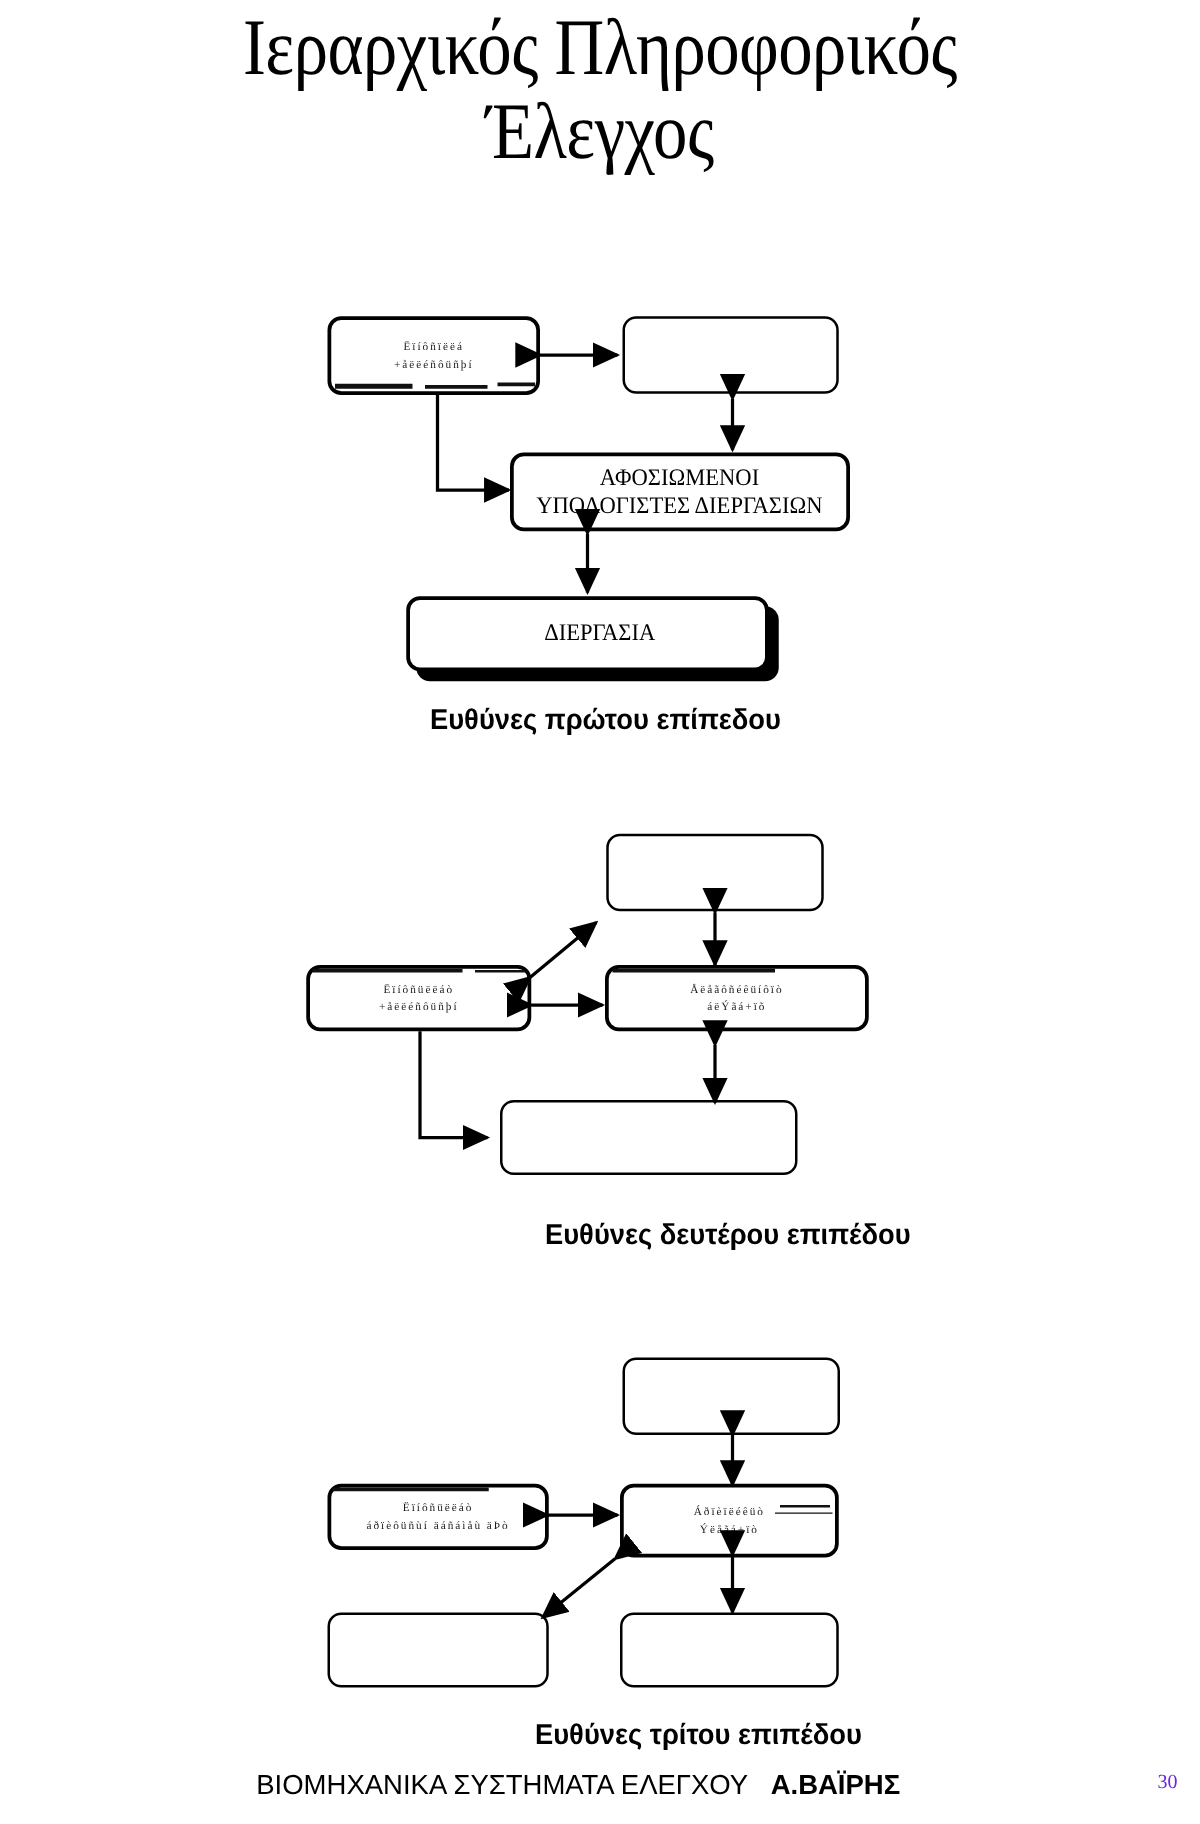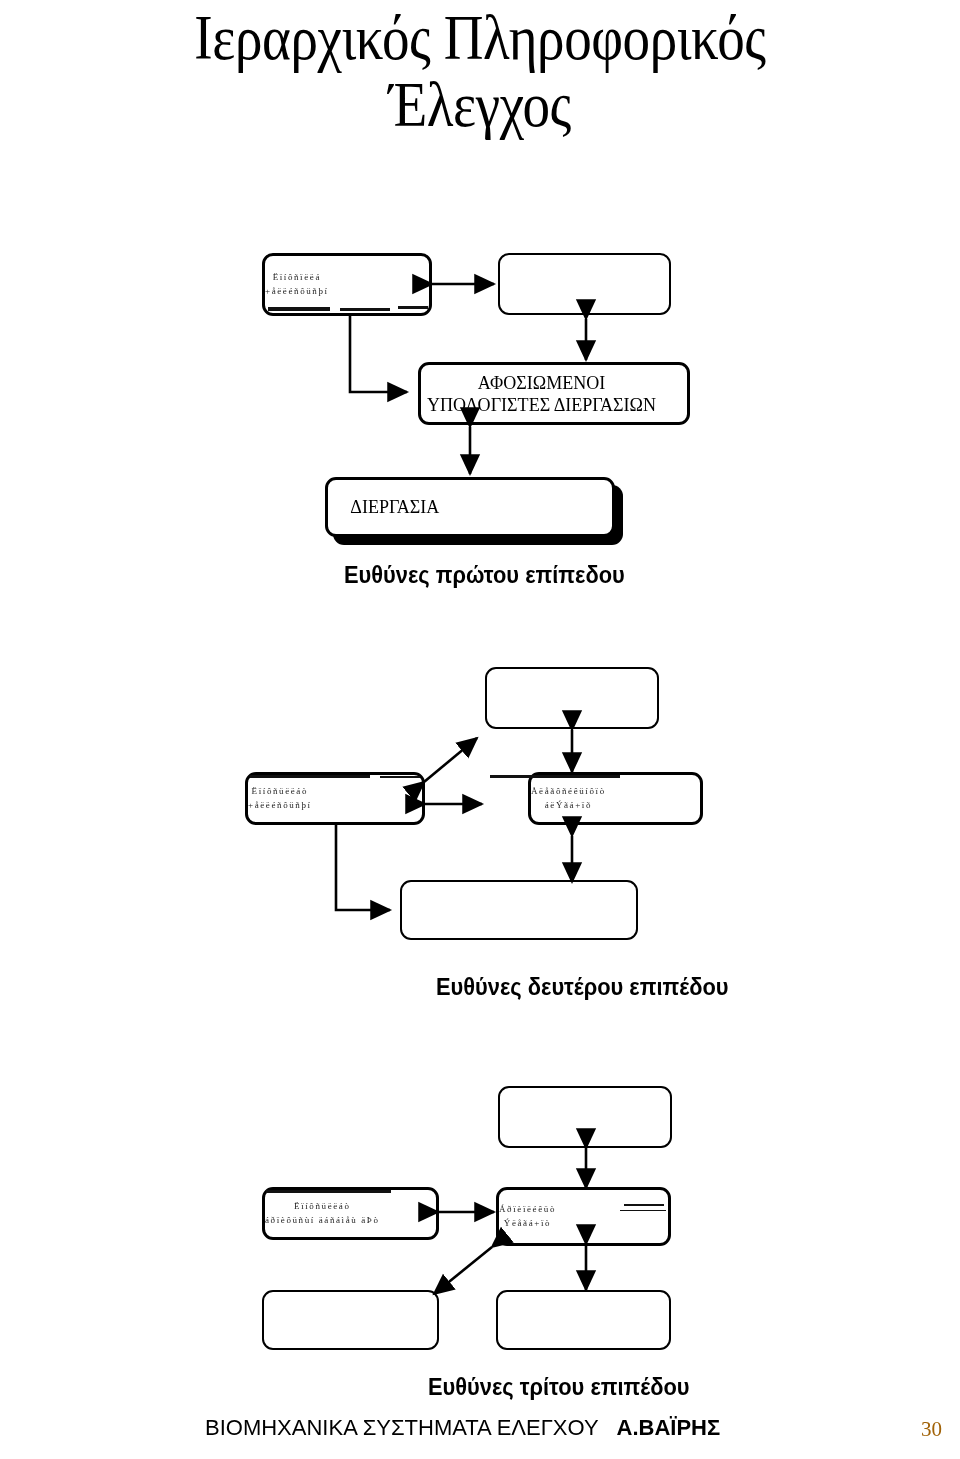--- a/index.html
+++ b/index.html
@@ -40,20 +40,21 @@
   }
 
   .node {
     position: absolute;
     box-sizing: border-box;
     border: 3px solid #000000;
     border-radius: 11px;
     background: #ffffff;
     display: flex;
     align-items: center;
+    justify-content: center;
     text-align: center;
     z-index: 3;
   }
   .node.thin { border-width: 2px; }
 
   .node .node-text {
     font-family: "Liberation Serif", serif;
     font-size: 19px;
     line-height: 1.12;
     color: #000000;
@@ -127,22 +128,22 @@
     white-space: pre;
   }
   #footer-author {
     font-weight: bold;
   }
   #page-number {
     position: absolute;
     right: 18px;
     top: 2px;
     font-family: "Liberation Serif", serif;
-    font-size: 21px;
-    color: #a16207;
+    font-size: 16px;
+    color: #6d28d9;
   }
 </style>
 </head>
 <body>
 
 <div id="slide-title">Ιεραρχικός Πληροφορικός
 Έλεγχος</div>
 
 <svg class="arrow-layer" viewBox="0 0 960 1459" width="960" height="1459" xmlns="http://www.w3.org/2000/svg">
   <defs>
@@ -214,21 +215,21 @@
 +åëëéñôüñþí</span>
   </div>
   <div class="smudge" style="left:268px; top:307px; width:62px; height:4px;"></div>
   <div class="smudge" style="left:340px; top:308px; width:50px; height:3px;"></div>
   <div class="smudge" style="left:398px; top:306px; width:30px; height:3px;"></div>
 
   <div class="node thin" style="left:498px; top:253px; width:173px; height:62px;">
     <span class="node-text"></span>
   </div>
 
-  <div class="node" style="left:408px; top:362px; width:272px; height:63px;margin-left:10px;">
+  <div class="node" style="left:408px; top:362px; width:272px; height:63px;">
     <span class="node-text">ΑΦΟΣΙΩΜΕΝΟΙ
 ΥΠΟΛΟΓΙΣΤΕΣ ΔΙΕΡΓΑΣΙΩΝ</span>
   </div>
 
   <div class="shadow-block" style="left:333px; top:485px; width:290px; height:60px;"></div>
   <div class="node" style="left:325px; top:477px; width:290px; height:60px;padding-left:20px;">
     <span class="node-text">ΔΙΕΡΓΑΣΙΑ</span>
   </div>
 
   <div class="level-caption" style="left:344px; top:562px;">Ευθύνες πρώτου επίπεδου</div>
@@ -240,21 +241,21 @@
     <span class="node-text"></span>
   </div>
 
   <div class="node" style="left:245px; top:772px; width:180px; height:53px;">
     <span class="node-text mojibake">Ëïíôñüëëáò
 +åëëéñôüñþí</span>
   </div>
   <div class="smudge" style="left:250px; top:775px; width:120px; height:3px;"></div>
   <div class="smudge" style="left:380px; top:776px; width:40px; height:2px;"></div>
 
-  <div class="node" style="left:484px; top:772px; width:175px; height:53px;margin-left:44px;">
+  <div class="node" style="left:484px; top:772px; width:211px; height:53px;">
     <span class="node-text mojibake">Åëåãôñéêüíôïò
 áëÝãá+ïõ</span>
   </div>
   <div class="smudge" style="left:490px; top:775px; width:130px; height:3px;"></div>
 
   <div class="node thin" style="left:400px; top:880px; width:238px; height:60px;">
     <span class="node-text"></span>
   </div>
 
   <div class="level-caption" style="left:436px; top:974px;">Ευθύνες δευτέρου επιπέδου</div>

